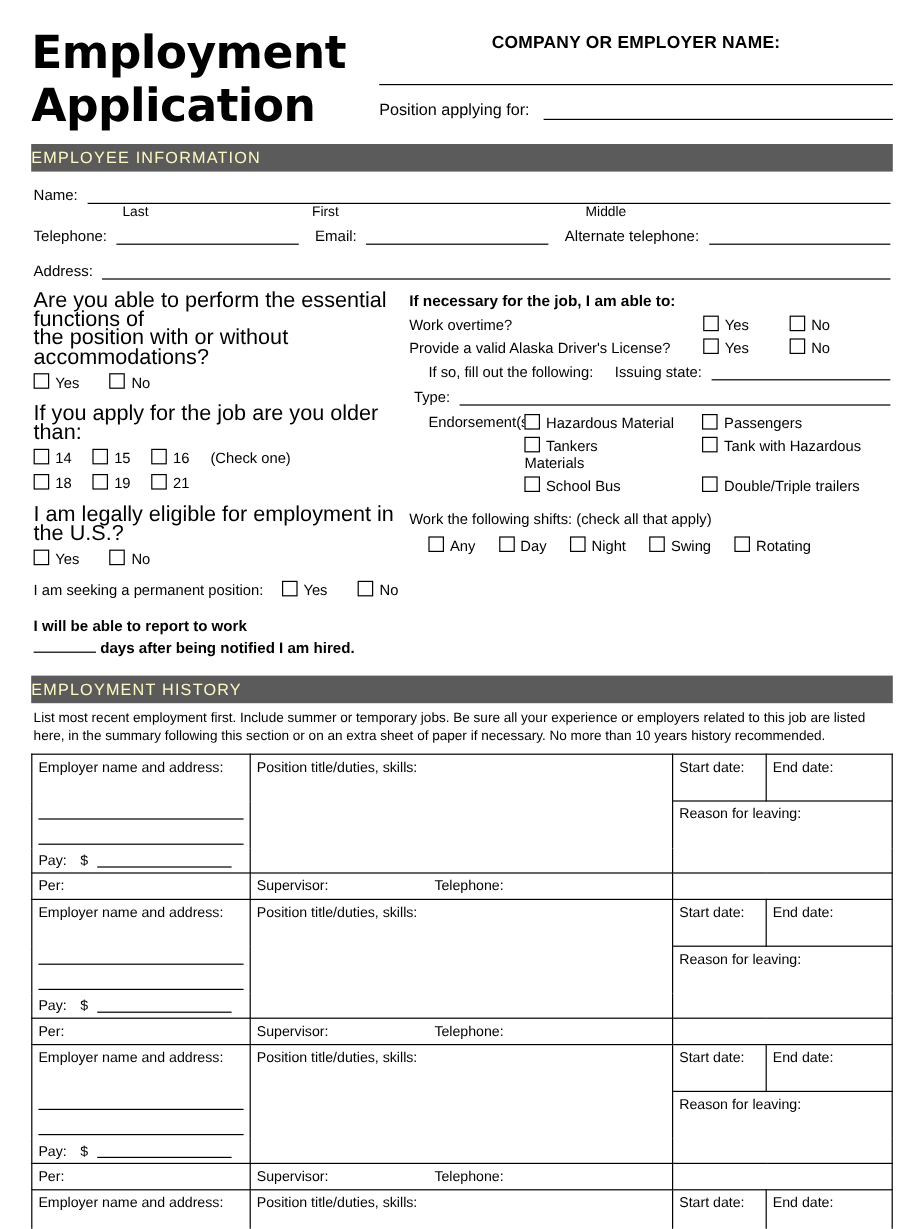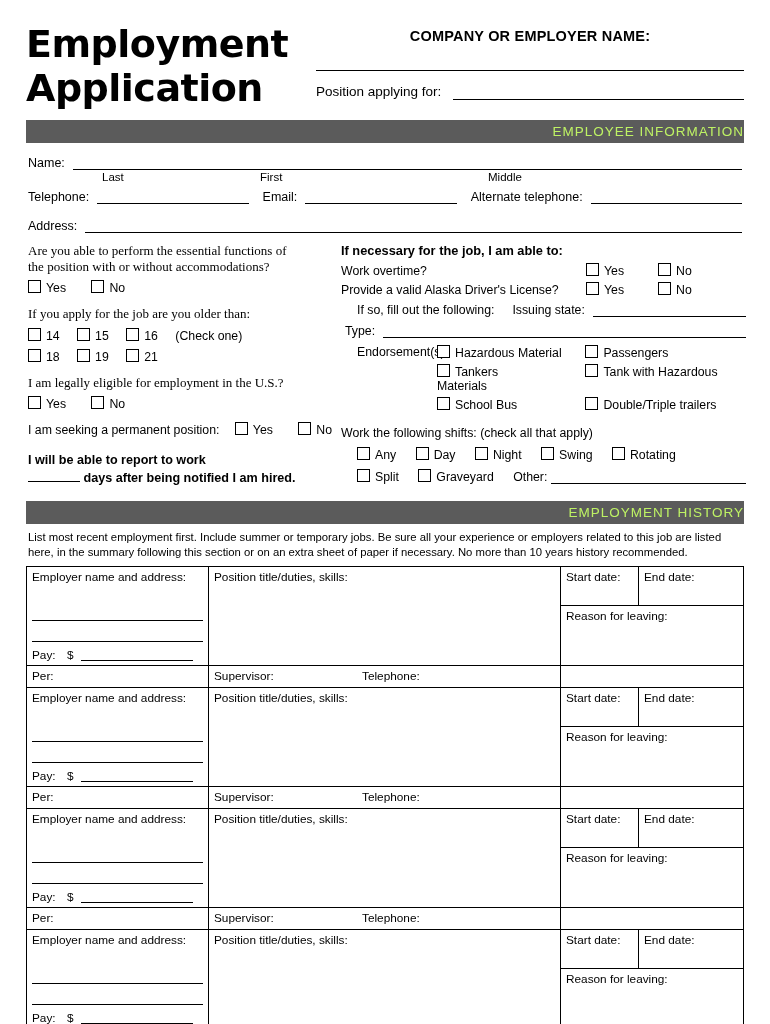--- a/index.html
+++ b/index.html
@@ -66,22 +66,22 @@
   .position-rule {
     flex: 1;
     border-bottom: 1px solid #000;
     height: 17px;
     margin-left: 12px;
   }
 
   
   .section-bar {
     background: #5b5b5b;
-    color: #bef264;
-    text-align: right;
+    color: #fef9c3;
+    text-align: left;
     font-size: 13.5px;
     letter-spacing: 1px;
     padding: 4px 0 4px 0;
     margin-top: 10px;
   }
   .section-bar.history {
     margin-top: 14px;
   }
 
   
@@ -125,23 +125,22 @@
 
   
   .two-col {
     display: flex;
     margin-top: 10px;
   }
   .col-left { width: 305px; flex: 0 0 305px; }
   .col-right { flex: 1; padding-left: 8px; }
 
   .q {
-    font-size: 13px;
+    font-size: 18px;
     line-height: 15.5px;
-    font-family: Liberation Serif, serif;
   }
   .cb {
     display: inline-block;
     width: 11px;
     height: 11px;
     border: 1px solid #000;
     vertical-align: -1px;
     margin-right: 5px;
     background: #fff;
   }
@@ -410,26 +409,20 @@
 
         <div class="shifts">
           <div>Work the following shifts: (check all that apply)</div>
           <div class="shift-line" style="margin-left:16px;">
             <span class="shift-item"><span class="cb"></span><span>Any</span></span>
             <span class="shift-item"><span class="cb"></span><span>Day</span></span>
             <span class="shift-item"><span class="cb"></span><span>Night</span></span>
             <span class="shift-item"><span class="cb"></span><span>Swing</span></span>
             <span class="shift-item"><span class="cb"></span><span>Rotating</span></span>
           </div>
-          <div class="shift-line" style="margin-left:16px;">
-            <span class="shift-item"><span class="cb"></span><span>Split</span></span>
-            <span class="shift-item"><span class="cb"></span><span>Graveyard</span></span>
-            <span>Other:</span>
-            <span class="other-rule"></span>
-          </div>
         </div>
       </div>
     </div>
   </div>
 
   <div class="section-bar history">EMPLOYMENT HISTORY</div>
   <div class="hist-note">List most recent employment first. Include summer or temporary jobs. Be sure all your experience or employers related to this job are listed here, in the summary following this section or on an extra sheet of paper if necessary. No more than 10 years history recommended.</div>
 
   <table class="hist">
     <colgroup>

